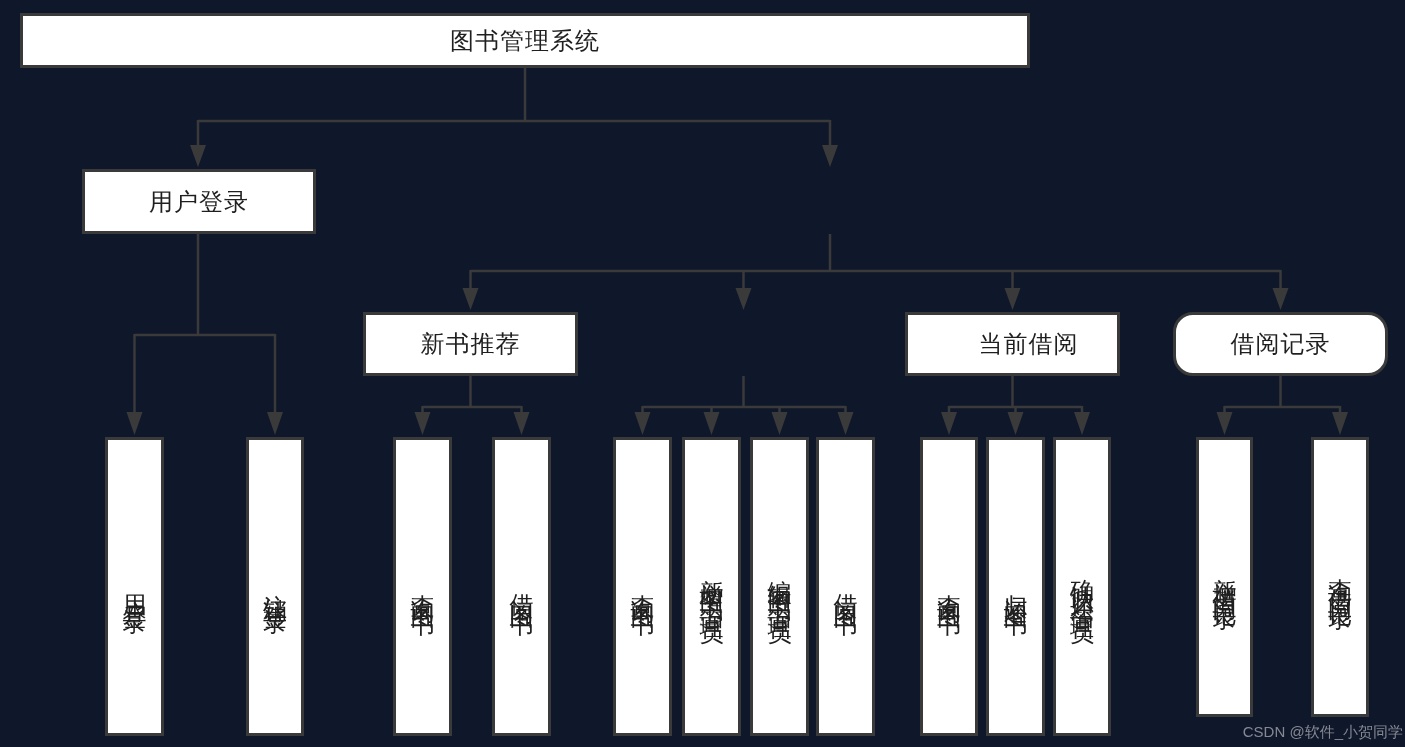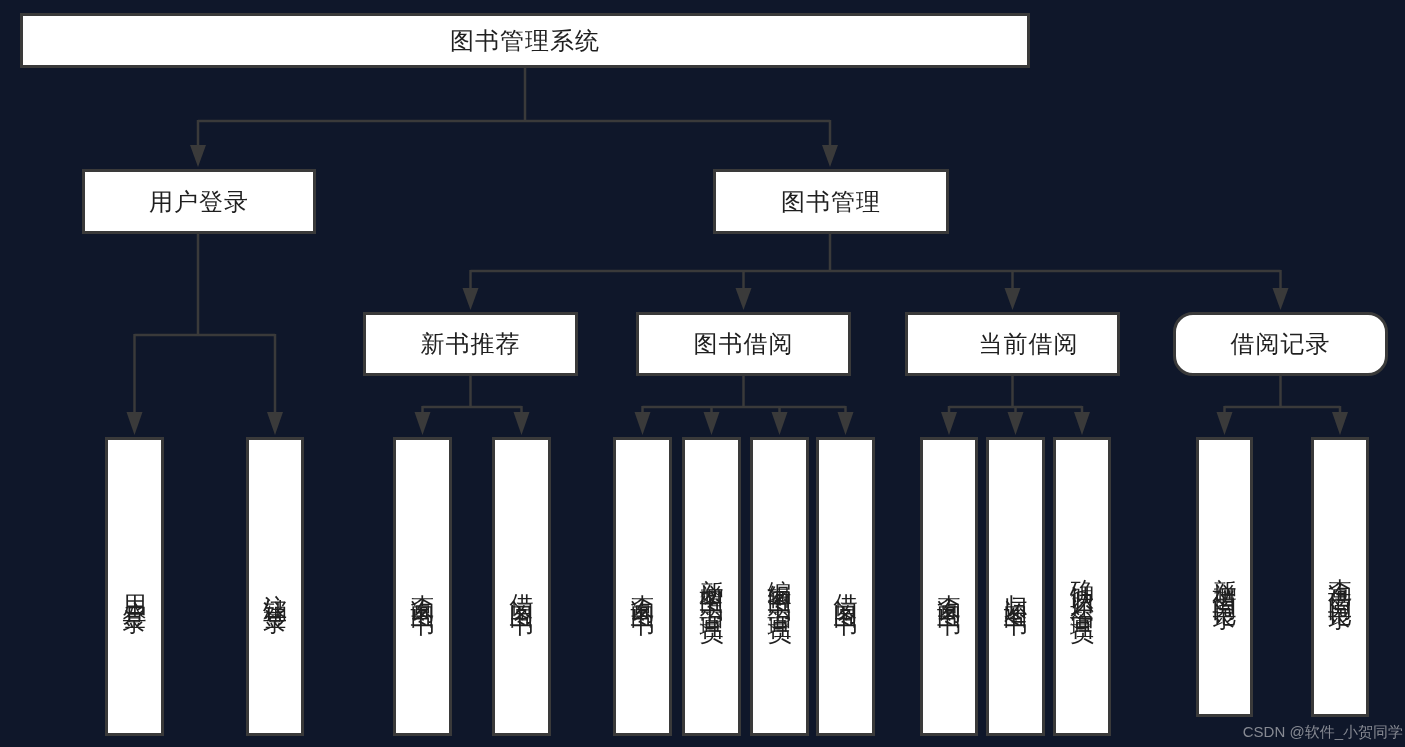--- a/index.html
+++ b/index.html
@@ -100,29 +100,23 @@
     </g>
   </svg>
 
   <div class="node" style="left:20px;top:13px;width:1010px;height:55px;">
     <span class="hlabel">图书管理系统</span>
   </div>
 
   <div class="node" style="left:82px;top:169px;width:234px;height:65px;">
     <span class="hlabel">用户登录</span>
   </div>
-  <div class="node" style="left:713px;top:169px;width:236px;height:65px;">
-    <span class="hlabel">图书管理</span>
-  </div>
 
   <div class="node" style="left:363px;top:312px;width:215px;height:64px;">
     <span class="hlabel">新书推荐</span>
-  </div>
-  <div class="node" style="left:636px;top:312px;width:215px;height:64px;">
-    <span class="hlabel">图书借阅</span>
   </div>
   <div class="node" style="left:905px;top:312px;width:215px;height:64px;padding-left:32px;">
     <span class="hlabel">当前借阅</span>
   </div>
   <div class="node" style="left:1173px;top:312px;width:215px;height:64px;border-radius:20px;">
     <span class="hlabel">借阅记录</span>
   </div>
 
   <div class="node" style="left:105px;top:437px;width:59px;height:299px;">
     <span class="vlabel">用户登录</span>

